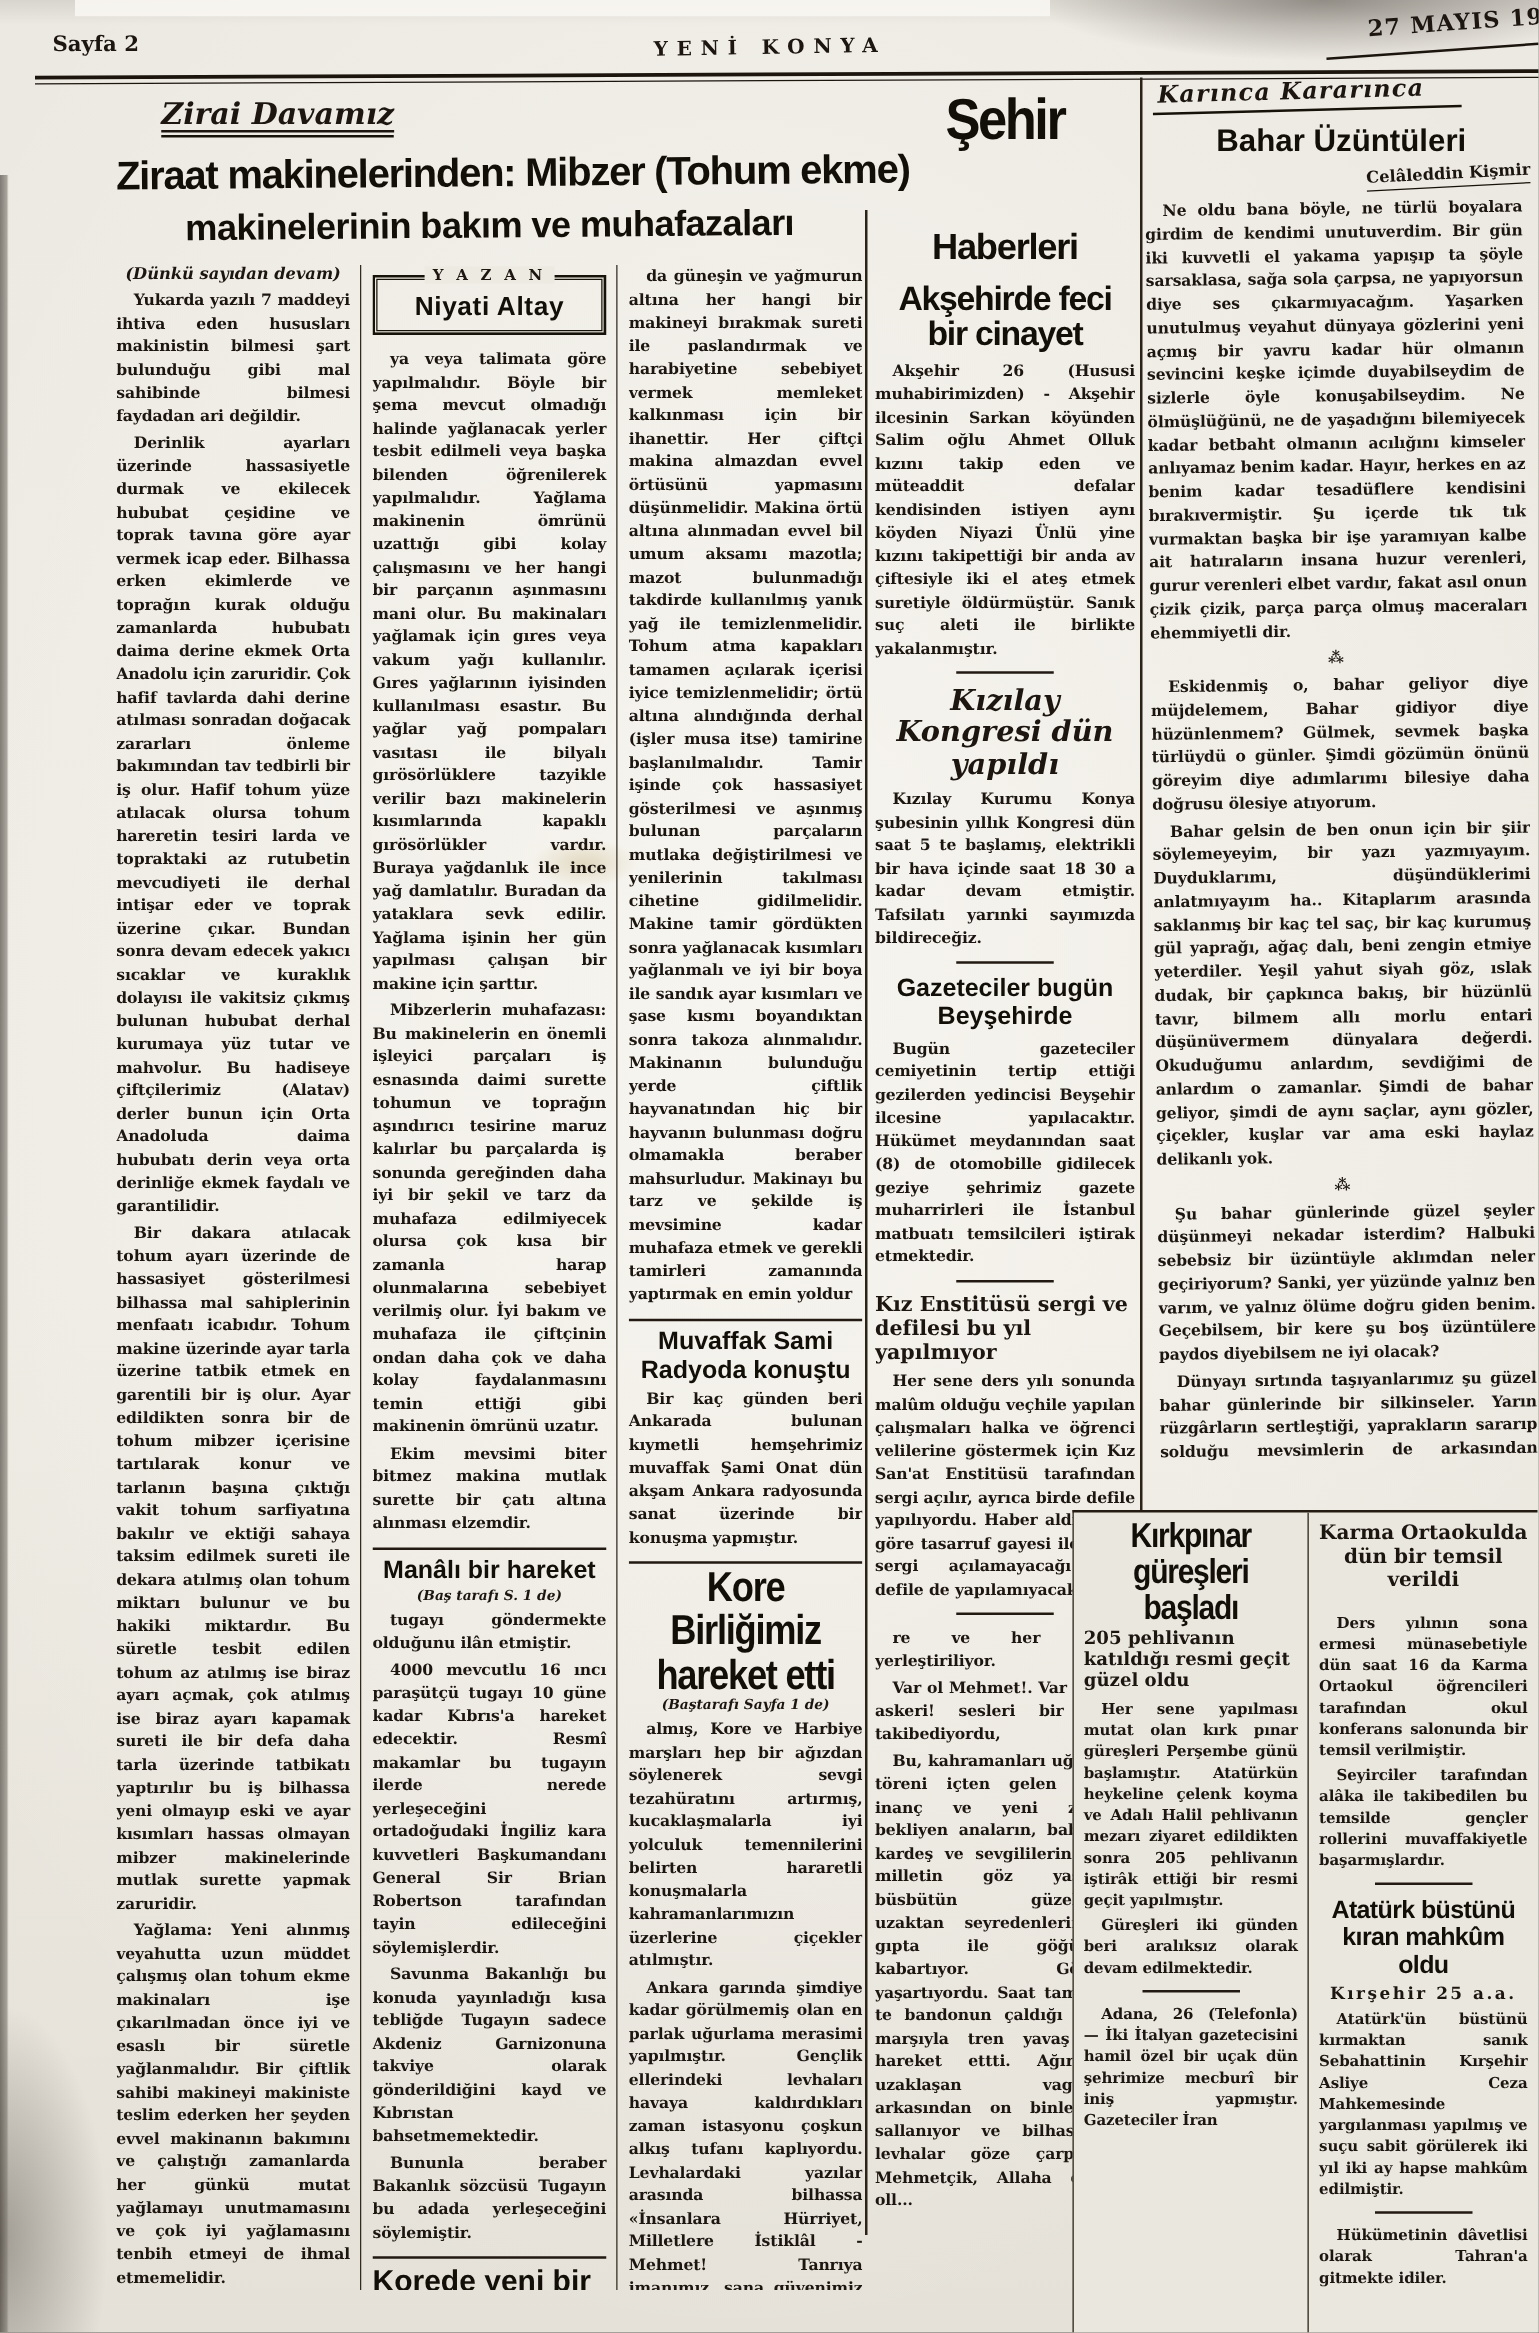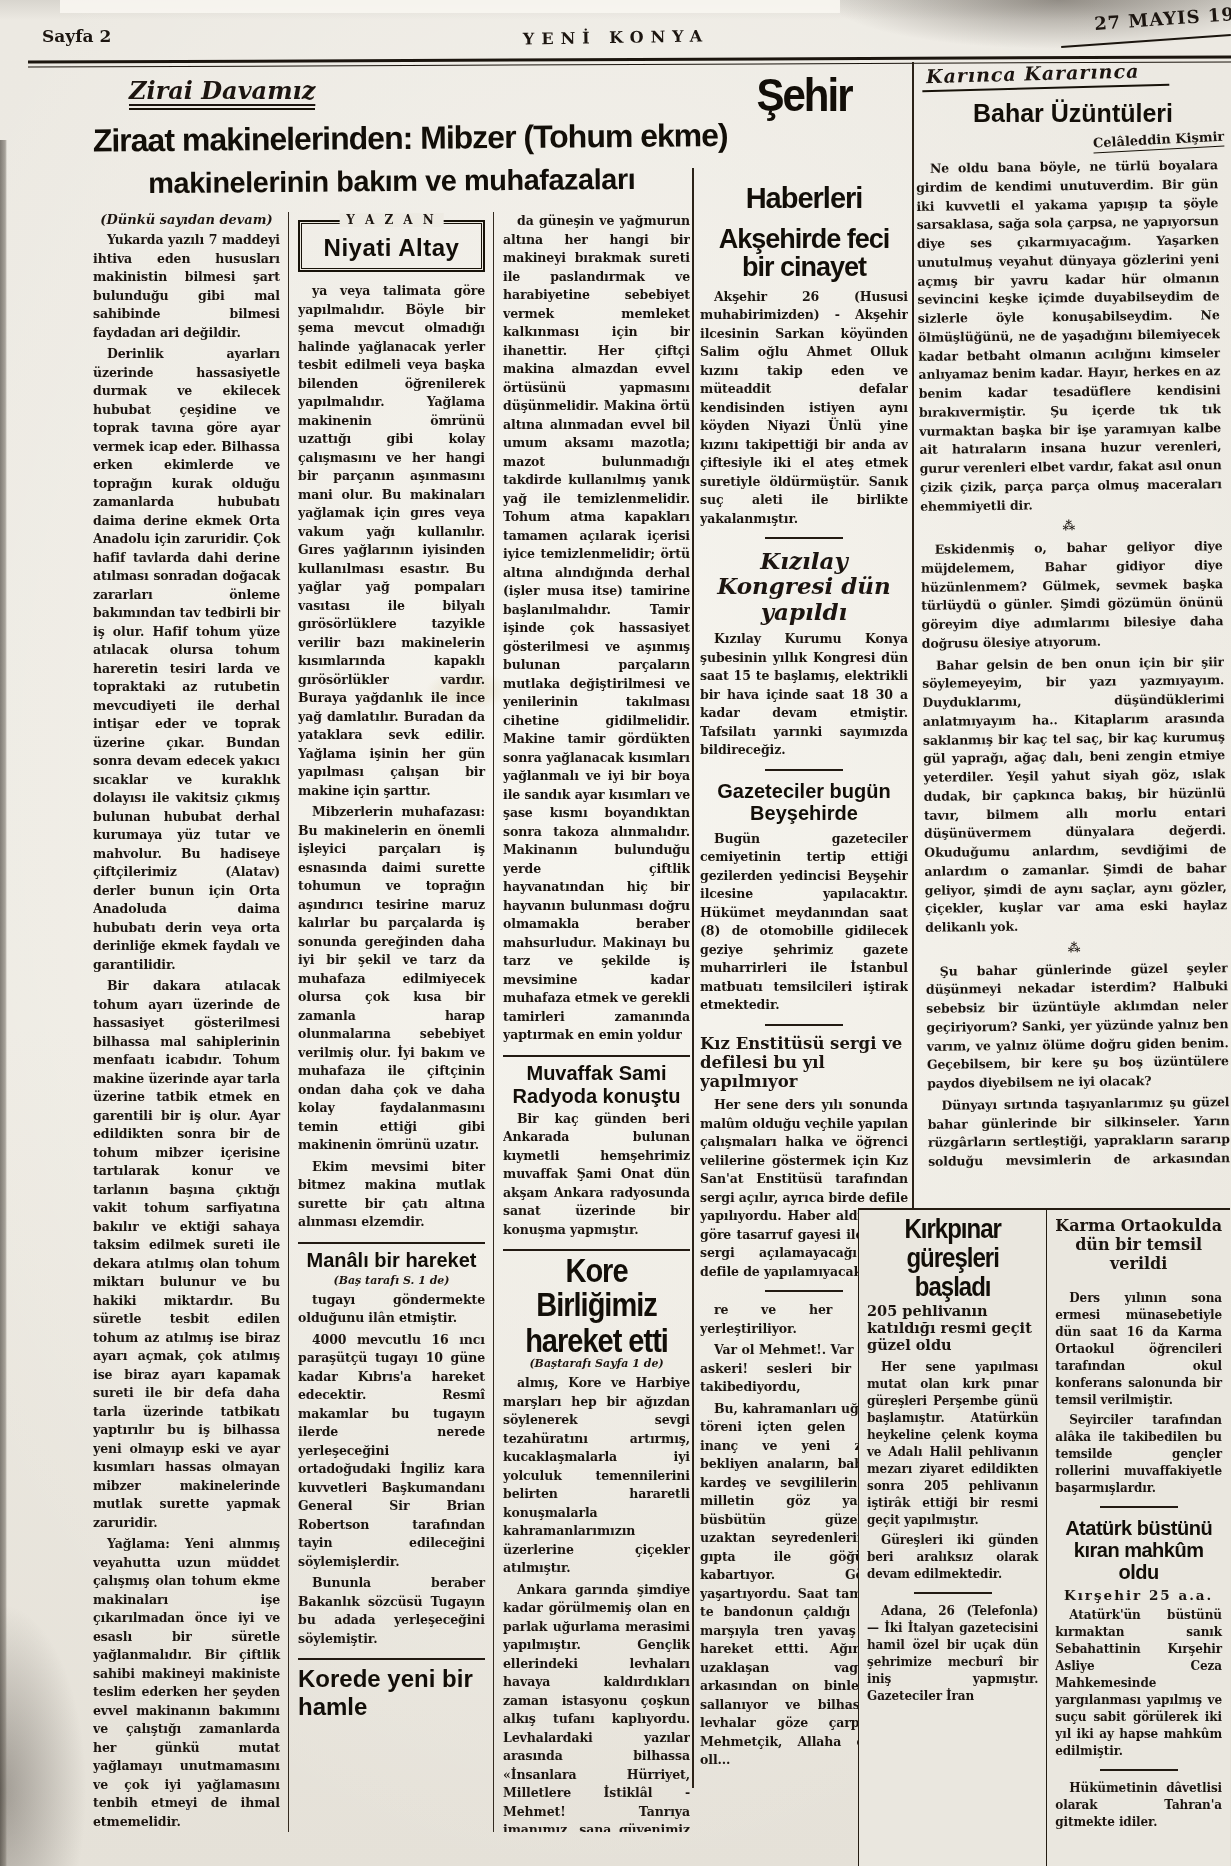--- a/index.html
+++ b/index.html
@@ -56,21 +56,21 @@
   #main-cols{display:flex;margin-top:14px;height:1620px;overflow:hidden;}
   .mcol{width:191px;overflow:hidden;}
   .mcol-sep{border-right:1px solid #332a20;margin-right:9px;padding-right:8px;}
   #continuation-note{font-style:italic;font-size:13px;font-weight:700;text-align:center;text-indent:0;margin-bottom:4px;}
 
   
   #yazan-box{position:relative;border:2px solid #171209;box-shadow:inset 0 0 0 1px #edeae2, inset 0 0 0 2px #171209;
     margin:8px 0 10px;padding:12px 4px 8px;text-align:center;}
   #yazan-label{position:absolute;top:-9px;left:50%;transform:translateX(-50%);
     background:#edeae2;padding:0 7px;font-size:12px;font-weight:700;letter-spacing:3px;white-space:nowrap;}
-  #yazan-name{font-size:24px;letter-spacing:.5px;}
+  #yazan-name{font-size:21px;letter-spacing:.5px;}
 
   
   .sub-art{border-top:2px solid #221a12;margin-top:10px;padding-top:5px;}
   .sub-hd{text-align:center;font-size:20px;line-height:1.15;margin-bottom:2px;}
   #kore-hd{font-size:29px;line-height:1.05;text-align:center;letter-spacing:-1px;transform:scaleY(1.15);margin:4px 0 6px;}
   #korede-hd{font-size:24px;text-align:left;}
 
   
   #sehir-col{position:absolute;left:700px;top:72px;width:208px;height:1782px;overflow:hidden;}
   .logo-row{display:flex;align-items:center;gap:6px;flex-direction:column;}
@@ -151,20 +151,21 @@
             <p>ya veya talimata göre yapılmalıdır. Böyle bir şema mevcut olmadığı halinde yağlanacak yerler tesbit edilmeli veya başka bilenden öğrenilerek yapılmalıdır. Yağlama makinenin ömrünü uzattığı gibi kolay çalışmasını ve her hangi bir parçanın aşınmasını mani olur. Bu makinaları yağlamak için gıres veya vakum yağı kullanılır. Gıres yağlarının iyisinden kullanılması esastır. Bu yağlar yağ pompaları vasıtası ile bilyalı gırösörlüklere tazyikle verilir bazı makinelerin kısımlarında kapaklı gırösörlükler vardır. Buraya yağdanlık ile ince yağ damlatılır. Buradan da yataklara sevk edilir. Yağlama işinin her gün yapılması çalışan bir makine için şarttır.</p>
             <p>Mibzerlerin muhafazası: Bu makinelerin en önemli işleyici parçaları iş esnasında daimi surette tohumun ve toprağın aşındırıcı tesirine maruz kalırlar bu parçalarda iş sonunda gereğinden daha iyi bir şekil ve tarz da muhafaza edilmiyecek olursa çok kısa bir zamanla harap olunmalarına sebebiyet verilmiş olur. İyi bakım ve muhafaza ile çiftçinin ondan daha çok ve daha kolay faydalanmasını temin ettiği gibi makinenin ömrünü uzatır.</p>
             <p>Ekim mevsimi biter bitmez makina mutlak surette bir çatı altına alınması elzemdir.</p>
           </div>
         <div class="sub-art">
           <div class="sub-hd hd">Manâlı bir hareket</div>
           <div class="note">(Baş tarafı S. 1 de)</div>
           <div class="bt">
               <p>tugayı göndermekte olduğunu ilân etmiştir.</p>
               <p>4000 mevcutlu 16 ıncı paraşütçü tugayı 10 güne kadar Kıbrıs'a hareket edecektir. Resmî makamlar bu tugayın ilerde nerede yerleşeceğini ortadoğudaki İngiliz kara kuvvetleri Başkumandanı General Sir Brian Robertson tarafından tayin edileceğini söylemişlerdir.</p>
+              <p>Savunma Bakanlığı bu konuda yayınladığı kısa tebliğde Tugayın sadece Akdeniz Garnizonuna takviye olarak gönderildiğini kayd ve Kıbrıstan bahsetmemektedir.</p>
               <p>Bununla beraber Bakanlık sözcüsü Tugayın bu adada yerleşeceğini söylemiştir.</p>
             </div>
         </div>
         <div class="sub-art">
           <div id="korede-hd" class="sub-hd hd">Korede yeni bir hamle</div>
 
         </div>
       </div>
       <div class="mcol">
         <div class="bt">
@@ -217,21 +218,21 @@
       <div class="s-art-hd hd">Akşehirde feci bir cinayet</div>
       <div class="bt">
           <p>Akşehir 26 (Hususi muhabirimizden) - Akşehir ilcesinin Sarkan köyünden Salim oğlu Ahmet Olluk kızını takip eden ve müteaddit defalar kendisinden istiyen aynı köyden Niyazi Ünlü yine kızını takipettiği bir anda av çiftesiyle iki el ateş etmek suretiyle öldürmüştür. Sanık suç aleti ile birlikte yakalanmıştır.</p>
         </div>
     </div>
     <div class="divider"></div>
 
     <div>
       <div class="s-art-hd2">Kızılay Kongresi dün yapıldı</div>
       <div class="bt">
-          <p>Kızılay Kurumu Konya şubesinin yıllık Kongresi dün saat 15 te başlamış, elektrikli bir hava içinde saat 18 30 a kadar devam etmiştir. Tafsilatı yarınki sayımızda bildireceğiz.</p>
+          <p>Kızılay Kurumu Konya şubesinin yıllık Kongresi dün saat 5 te başlamış, elektrikli bir hava içinde saat 18 30 a kadar devam etmiştir. Tafsilatı yarınki sayımızda bildireceğiz.</p>
         </div>
     </div>
     <div class="divider"></div>
 
     <div>
       <div class="s-art-hd3 hd">Gazeteciler bugün Beyşehirde</div>
       <div class="bt">
           <p>Bugün gazeteciler cemiyetinin tertip ettiği gezilerden yedincisi Beyşehir ilcesine yapılacaktır. Hükümet meydanından saat (8) de otomobille gidilecek geziye şehrimiz gazete muharrirleri ile İstanbul matbuatı temsilcileri iştirak etmektedir.</p>
         </div>
     </div>

